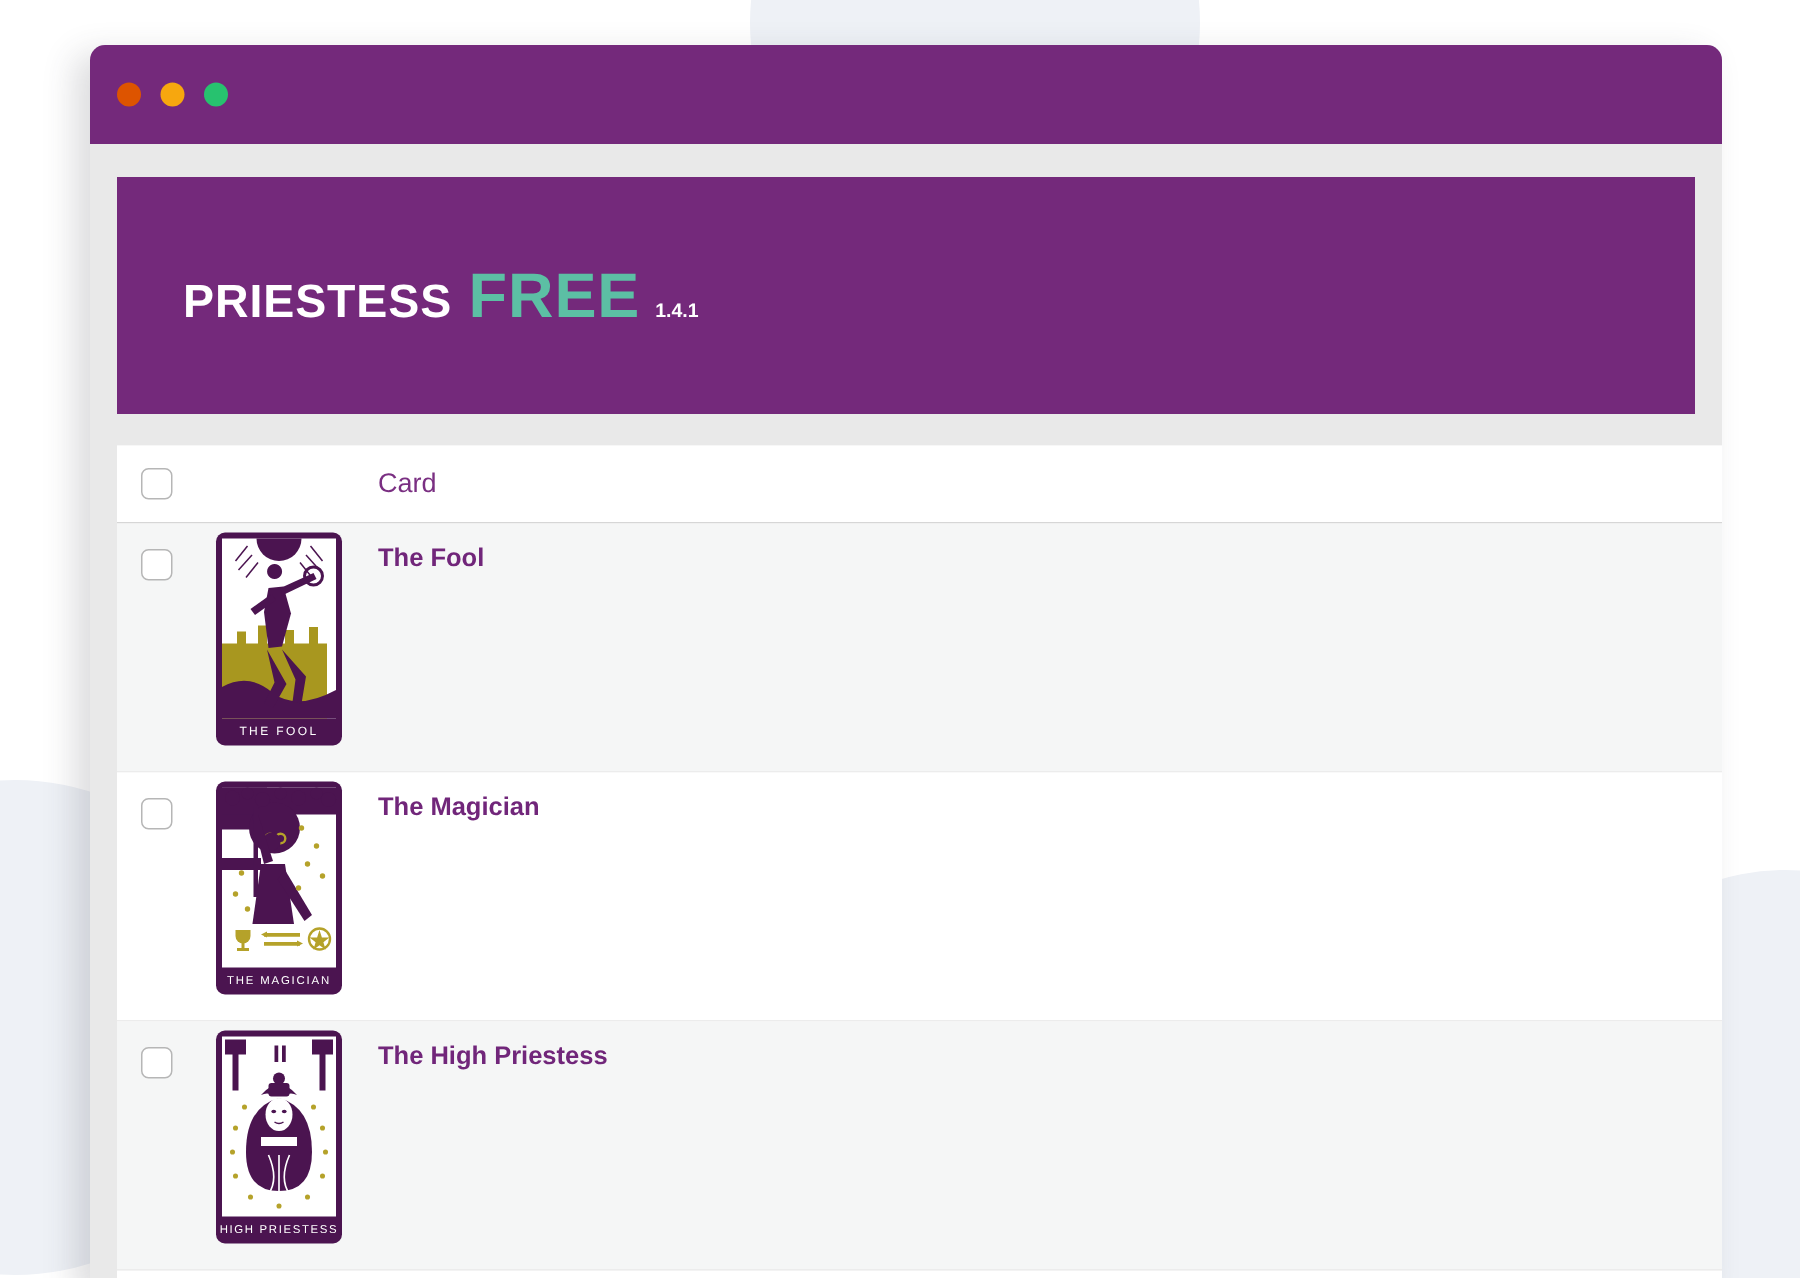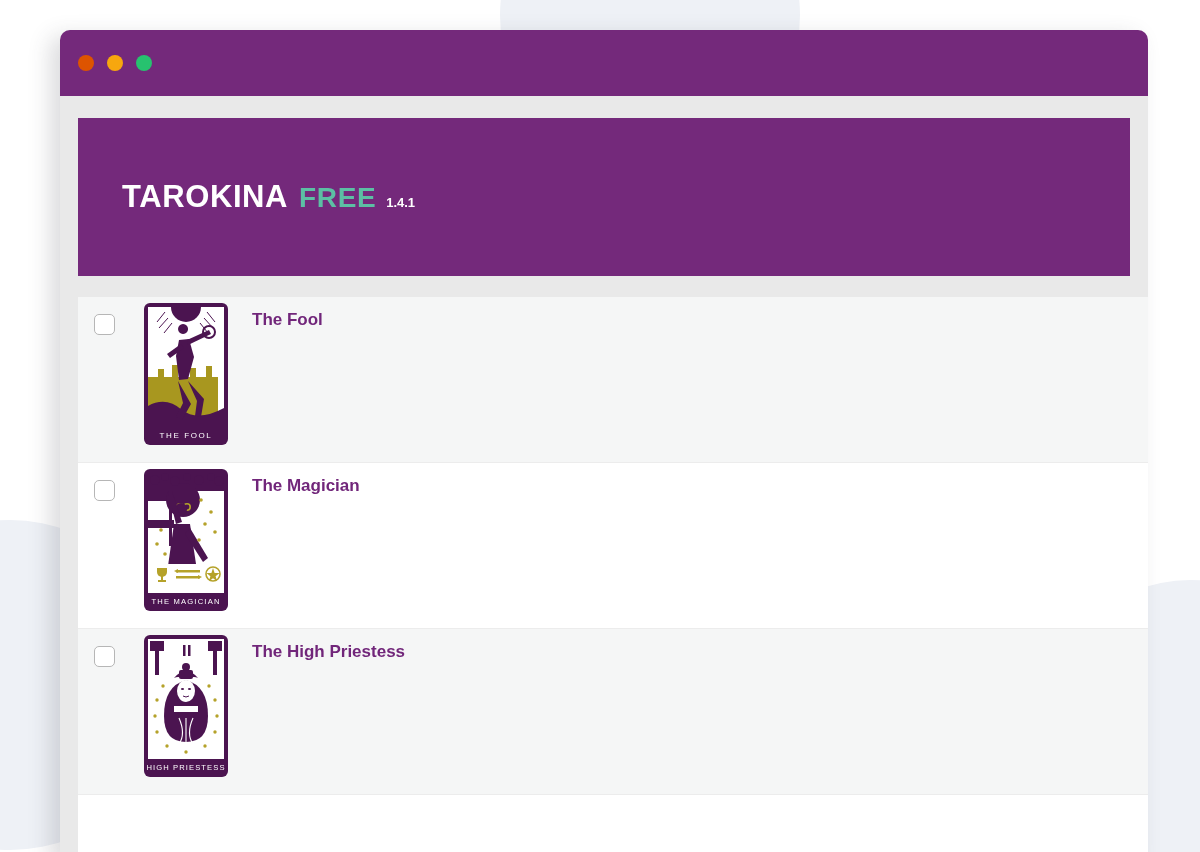--- a/index.html
+++ b/index.html
@@ -120,21 +120,21 @@
     align-items: baseline;
   }
   .title-main {
     color: #ffffff;
     font-size: 31px;
     font-weight: bold;
     letter-spacing: 0.6px;
   }
   .title-edition {
     color: #5cbfa4;
-    font-size: 28px;
+    font-size: 42px;
     font-weight: bold;
     letter-spacing: 0.6px;
     margin-left: 11px;
   }
   .title-version {
     color: #ffffff;
     font-size: 13px;
     font-weight: bold;
     margin-left: 10px;
   }
@@ -231,30 +231,39 @@
     <div class="dot dot-green"></div>
   </div>
 
   <div class="window-body">
 
     <div class="banner-wrap">
       <div class="banner">
 
 
         <div class="title-block">
-          <span class="title-main">TAROKINA</span>
+          <span class="title-main">PRIESTESS</span>
           <span class="title-edition">FREE</span>
           <span class="title-version">1.4.1</span>
         </div>
 
       </div>
     </div>
 
     <div class="table-wrap">
 
+      <div class="row row-header">
+        <div class="cell-check">
+          <div class="checkbox"></div>
+        </div>
+        <div class="cell-thumb"></div>
+        <div class="cell-name">
+          <span class="col-head">Card</span>
+        </div>
+      </div>
 
       <div class="row row-body row-alt">
         <div class="cell-check">
           <div class="checkbox"></div>
         </div>
         <div class="cell-thumb">
           <svg class="thumb" viewBox="0 0 86 144">
             <rect x="1" y="1" width="84" height="142" rx="6" fill="#4b1450"></rect>
             <rect x="5" y="5" width="76" height="120" fill="#ffffff"></rect>
 

